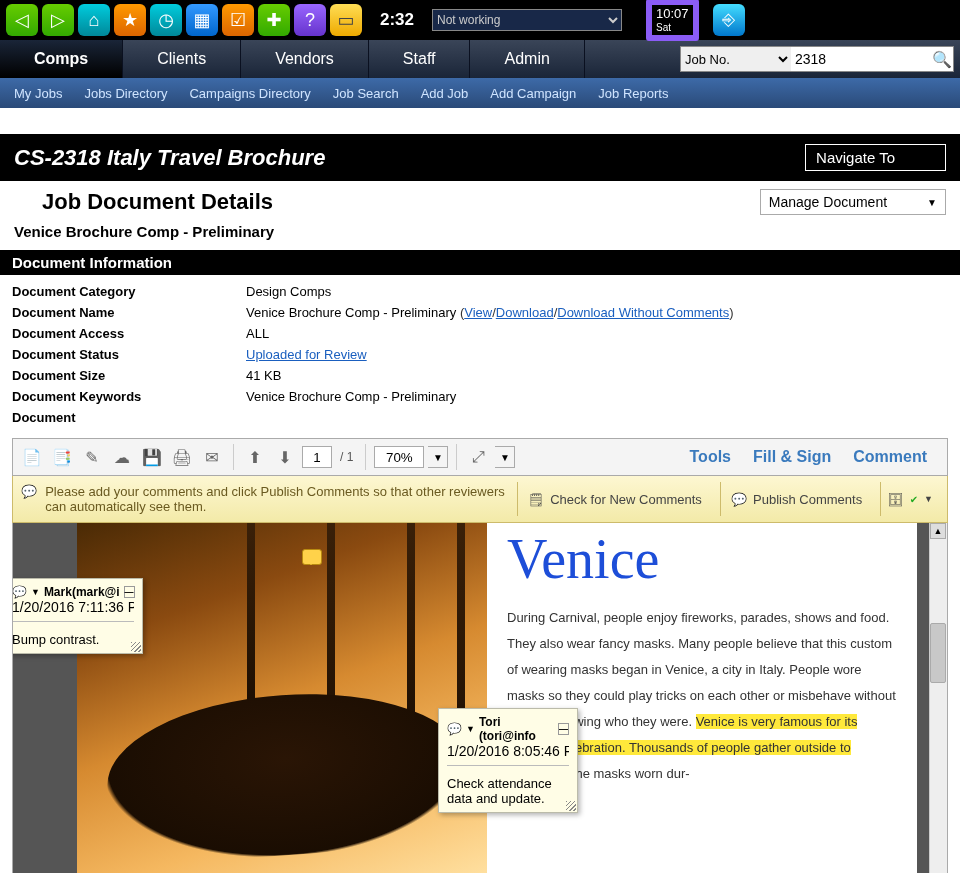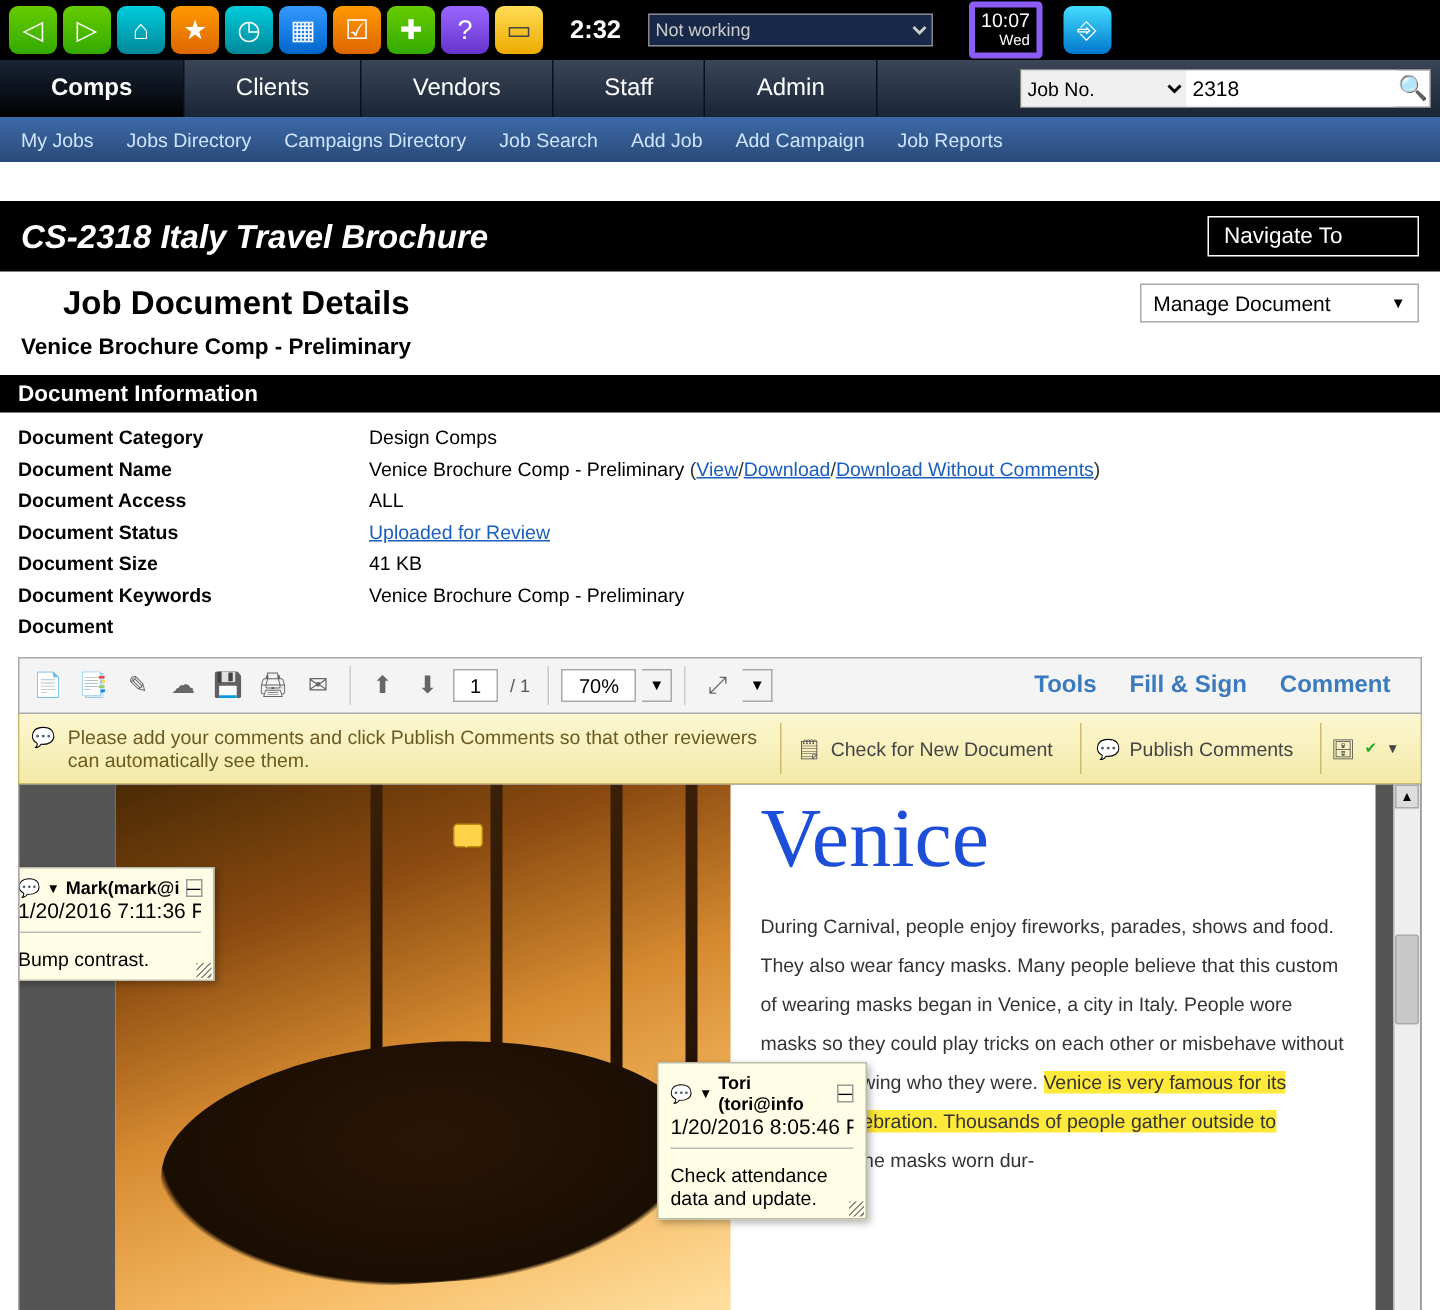--- a/index.html
+++ b/index.html
@@ -7,21 +7,21 @@
   .topbar { background: #000; height: 40px; display: flex; align-items: center; padding: 0 6px; gap: 4px; }
   .topbar .icon-btn { width: 32px; height: 32px; border-radius: 6px; display: flex; align-items: center; justify-content: center; font-size: 18px; color: #fff; cursor: pointer; }
   .topbar .green { background: linear-gradient(#6c0,#3a0); }
   .topbar .teal  { background: linear-gradient(#0cd,#089); }
   .topbar .orange{ background: linear-gradient(#f90,#d60); }
   .topbar .blue  { background: linear-gradient(#39f,#06c); }
   .topbar .purple{ background: linear-gradient(#96f,#63c); }
   .topbar .yellow{ background: linear-gradient(#fd5,#ea0); color:#444;}
   .topbar .timer { color: #fff; font-weight: bold; margin: 0 14px; font-size: 17px; }
   .topbar select{ background:#182848; color:#ccc; border:1px solid #888; height:22px; width:190px; font-size:12px;}
-  .topbar .clock { margin-left: 20px; color:#fff; text-align:right; border:4px solid #8b5cf6; padding:2px 4px; border-radius:3px; font-size:13px; line-height:1.1;}
+  .topbar .clock { margin-left: 20px; color:#fff; text-align:left; border:6px solid #8b5cf6; padding:2px 4px; border-radius:3px; font-size:13px; line-height:1.1;}
   .topbar .clock .day{font-size:10px;}
   .topbar .exit { width:32px; height:32px; background:linear-gradient(#4df,#07c); border-radius:6px; margin-left:10px; display:flex;align-items:center;justify-content:center;color:#fff;cursor:pointer;}
   .nav { background: linear-gradient(#3a4558,#1a2538); height: 38px; display: flex; align-items: center; }
   .nav .tab { color:#fff; padding:0 34px; line-height:38px; font-size:16px; border-right:1px solid #0a1020; cursor:pointer;}
   .nav .tab.active { background: linear-gradient(#1a2538,#000); font-weight:bold;}
   .nav .spacer{flex:1;}
   .nav .jobno{background:#fff; display:flex; align-items:center; height:26px; margin-right:6px; border:1px solid #888;}
   .nav .jobno select{border:none; height:24px; font-size:13px; width:110px;}
   .nav .jobno input{border:none; height:24px; width:140px; padding:0 4px; font-size:14px;}
   .nav .jobno .search-icon{width:22px;text-align:center;cursor:pointer;}
@@ -94,21 +94,21 @@
   <div class="icon-btn orange">☑</div>
   <div class="icon-btn green">✚</div>
   <div class="icon-btn purple">?</div>
   <div class="icon-btn yellow">▭</div>
   <span class="timer">2:32</span>
   <select>
     <option>Not working</option>
   </select>
   <div class="clock">
     <div>10:07</div>
-    <div class="day">Wed</div>
+    <div class="day">Sat</div>
   </div>
   <div class="exit">⎆</div>
 </div>
 
 <div class="nav">
   <div class="tab active">Comps</div>
   <div class="tab">Clients</div>
   <div class="tab">Vendors</div>
   <div class="tab">Staff</div>
   <div class="tab">Admin</div>
@@ -207,21 +207,21 @@
     </div>
   </div>
 
   <div class="comment-bar">
     <div class="msg">
       <span>💬</span>
       <span>Please add your comments and click Publish Comments so that other reviewers can automatically see them.</span>
     </div>
     <div class="cbtn">
       <span>🗒</span>
-      <span>Check for New Document</span>
+      <span>Check for New Comments</span>
     </div>
     <div class="cbtn">
       <span>💬</span>
       <span>Publish Comments</span>
     </div>
     <div class="cbtn" style="padding:0 6px;">
       <span>🗄</span>
         <span style="color:#2a2;font-size:10px;">✔</span>
         <span style="font-size:9px;">▼</span>
     </div>

